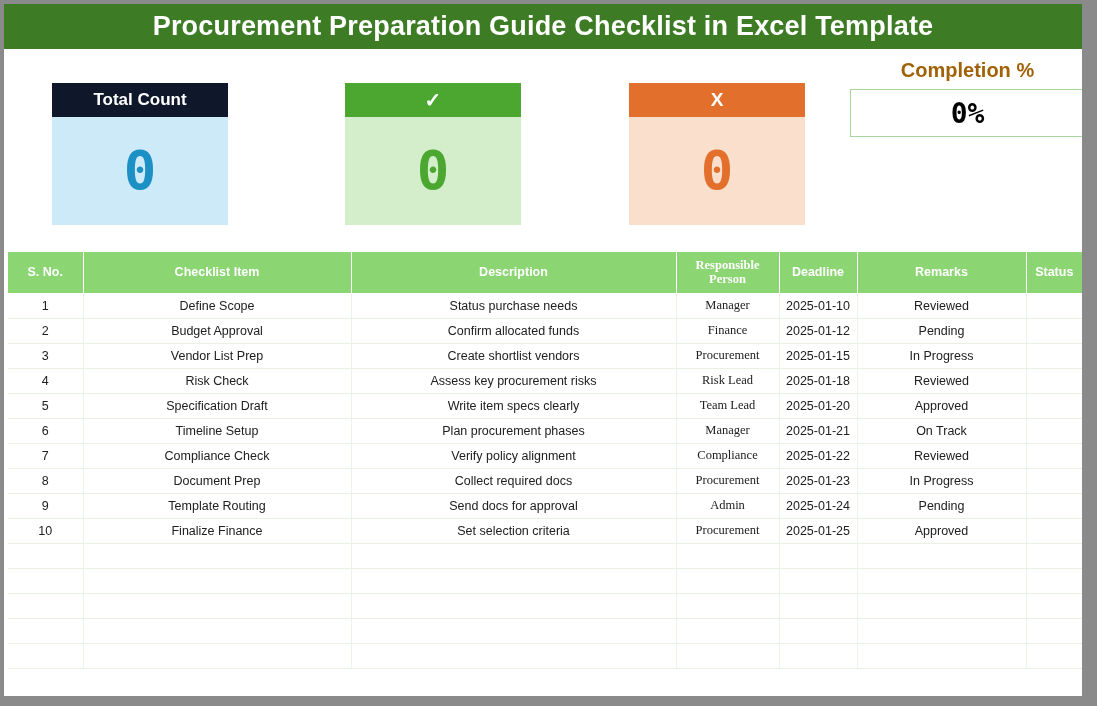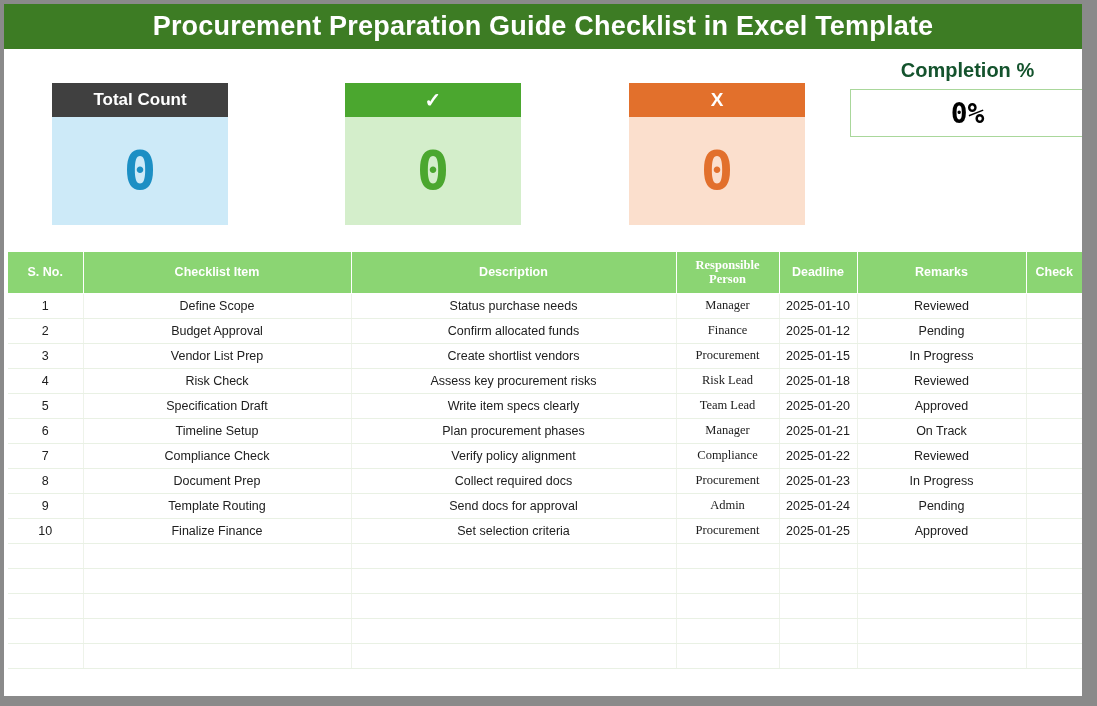--- a/index.html
+++ b/index.html
@@ -66,38 +66,38 @@
     flex: 1;
     display: flex;
     align-items: center;
     justify-content: center;
     font-size: 54px;
     font-weight: bold;
     font-family: "DejaVu Sans Mono", monospace;
     line-height: 1;
   }
   #kpi-total { left: 48px; }
-  #kpi-total .kpi-head  { background: #404040; }
+  #kpi-total .kpi-head  { background: #0f172a; }
   #kpi-total .kpi-value { background: #cdeaf8; color: #1c8fc4; }
   #kpi-done { left: 341px; }
   #kpi-done .kpi-head  { background: #4ba72f; font-size: 20px; }
   #kpi-done .kpi-value { background: #d4eecb; color: #4ba72f; }
   #kpi-pending { left: 625px; }
   #kpi-pending .kpi-head  { background: #e2702c; font-size: 19px; }
   #kpi-pending .kpi-value { background: #fbdfcd; color: #e2702c; }
   
   #completion-block {
     position: absolute;
     left: 846px;
     top: 55px;
     width: 235px;
   }
   #completion-block .completion-label {
     text-align: center;
-    color: #14532d;
+    color: #a16207;
     font-size: 20px;
     font-weight: bold;
     margin-bottom: 7px;
   }
   #completion-block .completion-box {
     border: 1px solid #a9d79b;
     background: #ffffff;
     height: 48px;
     display: flex;
     align-items: center;
@@ -196,21 +196,21 @@
         <col class="col-status">
     </colgroup>
     <thead>
       <tr>
         <th class="col-sno">S. No.</th>
         <th class="col-item">Checklist Item</th>
         <th class="col-desc">Description</th>
         <th class="col-person">Responsible Person</th>
         <th class="col-deadline">Deadline</th>
         <th class="col-remarks">Remarks</th>
-        <th class="col-status">Check</th>
+        <th class="col-status">Status</th>
       </tr>
     </thead>
     <tbody id="table-body">
         <tr>
           <td class="col-sno">1</td>
           <td class="col-item">Define Scope</td>
           <td class="col-desc">Status purchase needs</td>
           <td class="col-person">Manager</td>
           <td class="col-deadline">2025-01-10</td>
           <td class="col-remarks">Reviewed</td>

